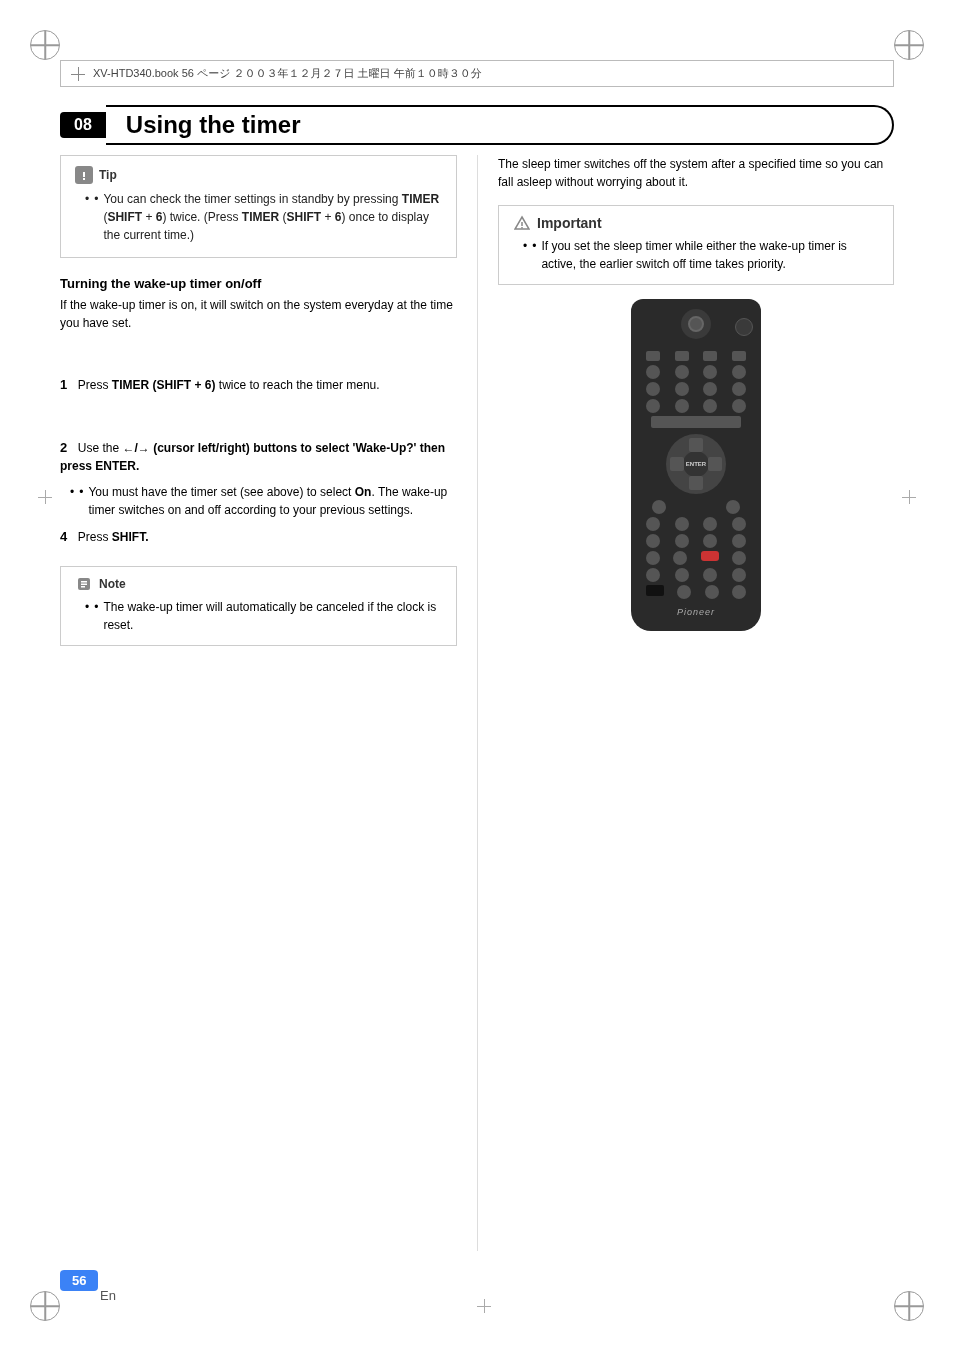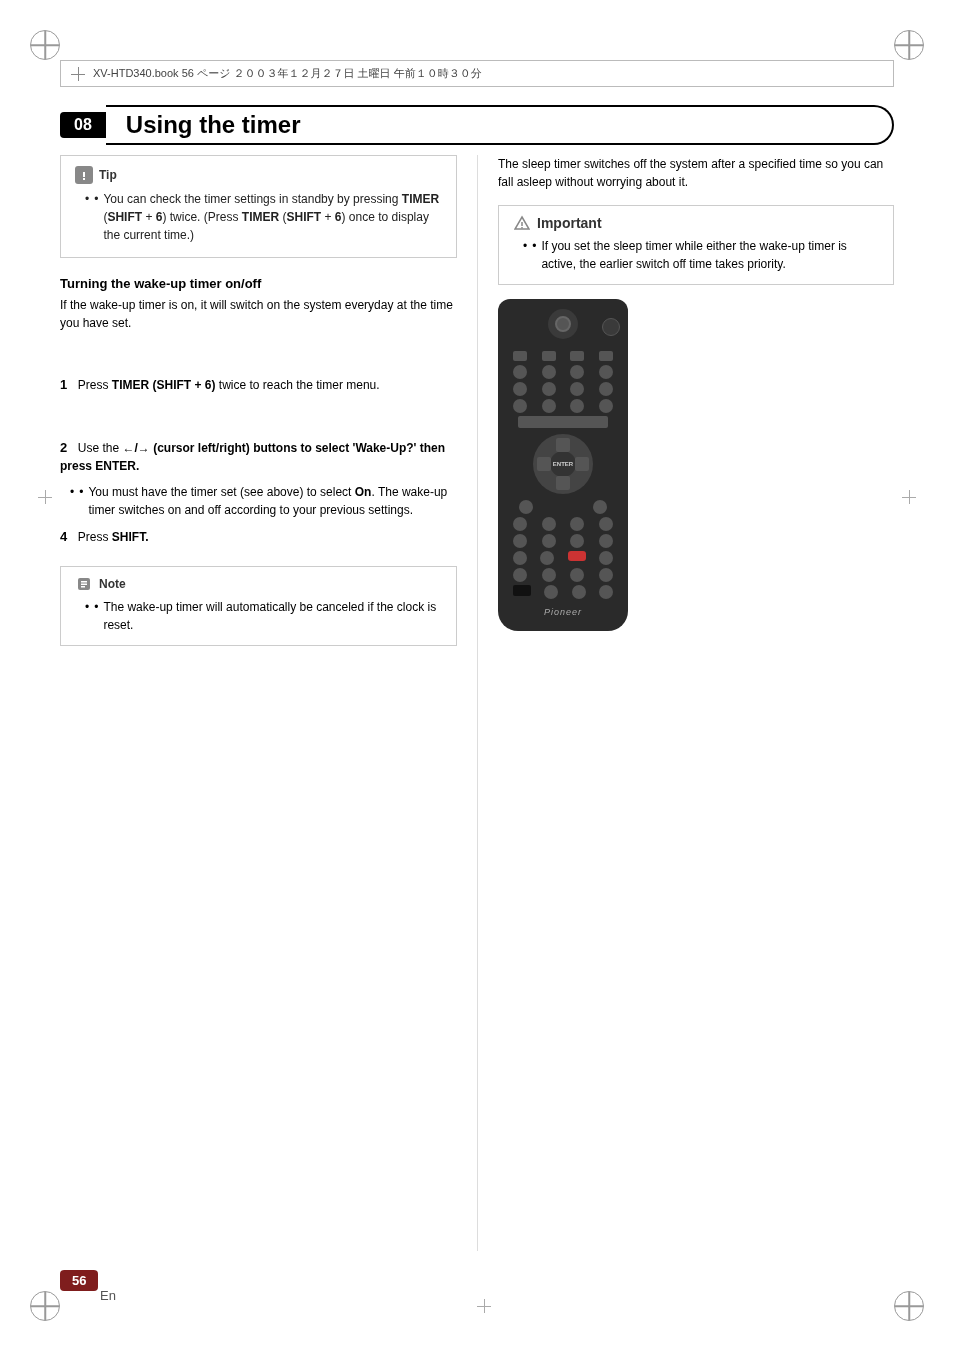--- a/index.html
+++ b/index.html
@@ -253,21 +253,21 @@
       display: inline-flex;
       align-items: center;
       justify-content: center;
       font-size: 13px;
       color: #888;
     }
 
     
     .remote-container {
       display: flex;
-      justify-content: flex-start;
+      justify-content: center;
       margin-top: 10px;
     }
     .remote {
       width: 130px;
       background: #2a2a2a;
       border-radius: 12px 12px 20px 20px;
       padding: 10px 8px 14px 8px;
       position: relative;
     }
     .remote-top-circle {
@@ -363,21 +363,21 @@
       height: 11px;
       background: #111;
       border-radius: 2px;
     }
 
     
     .page-number-box {
       position: absolute;
       bottom: 60px;
       left: 60px;
-      background: #7f1d1d;
+      background: #3b82f6;
       color: #fff;
       font-size: 13px;
       font-weight: bold;
       padding: 3px 12px;
       border-radius: 4px;
     }
     .page-en {
       position: absolute;
       bottom: 48px;
       left: 100px;

